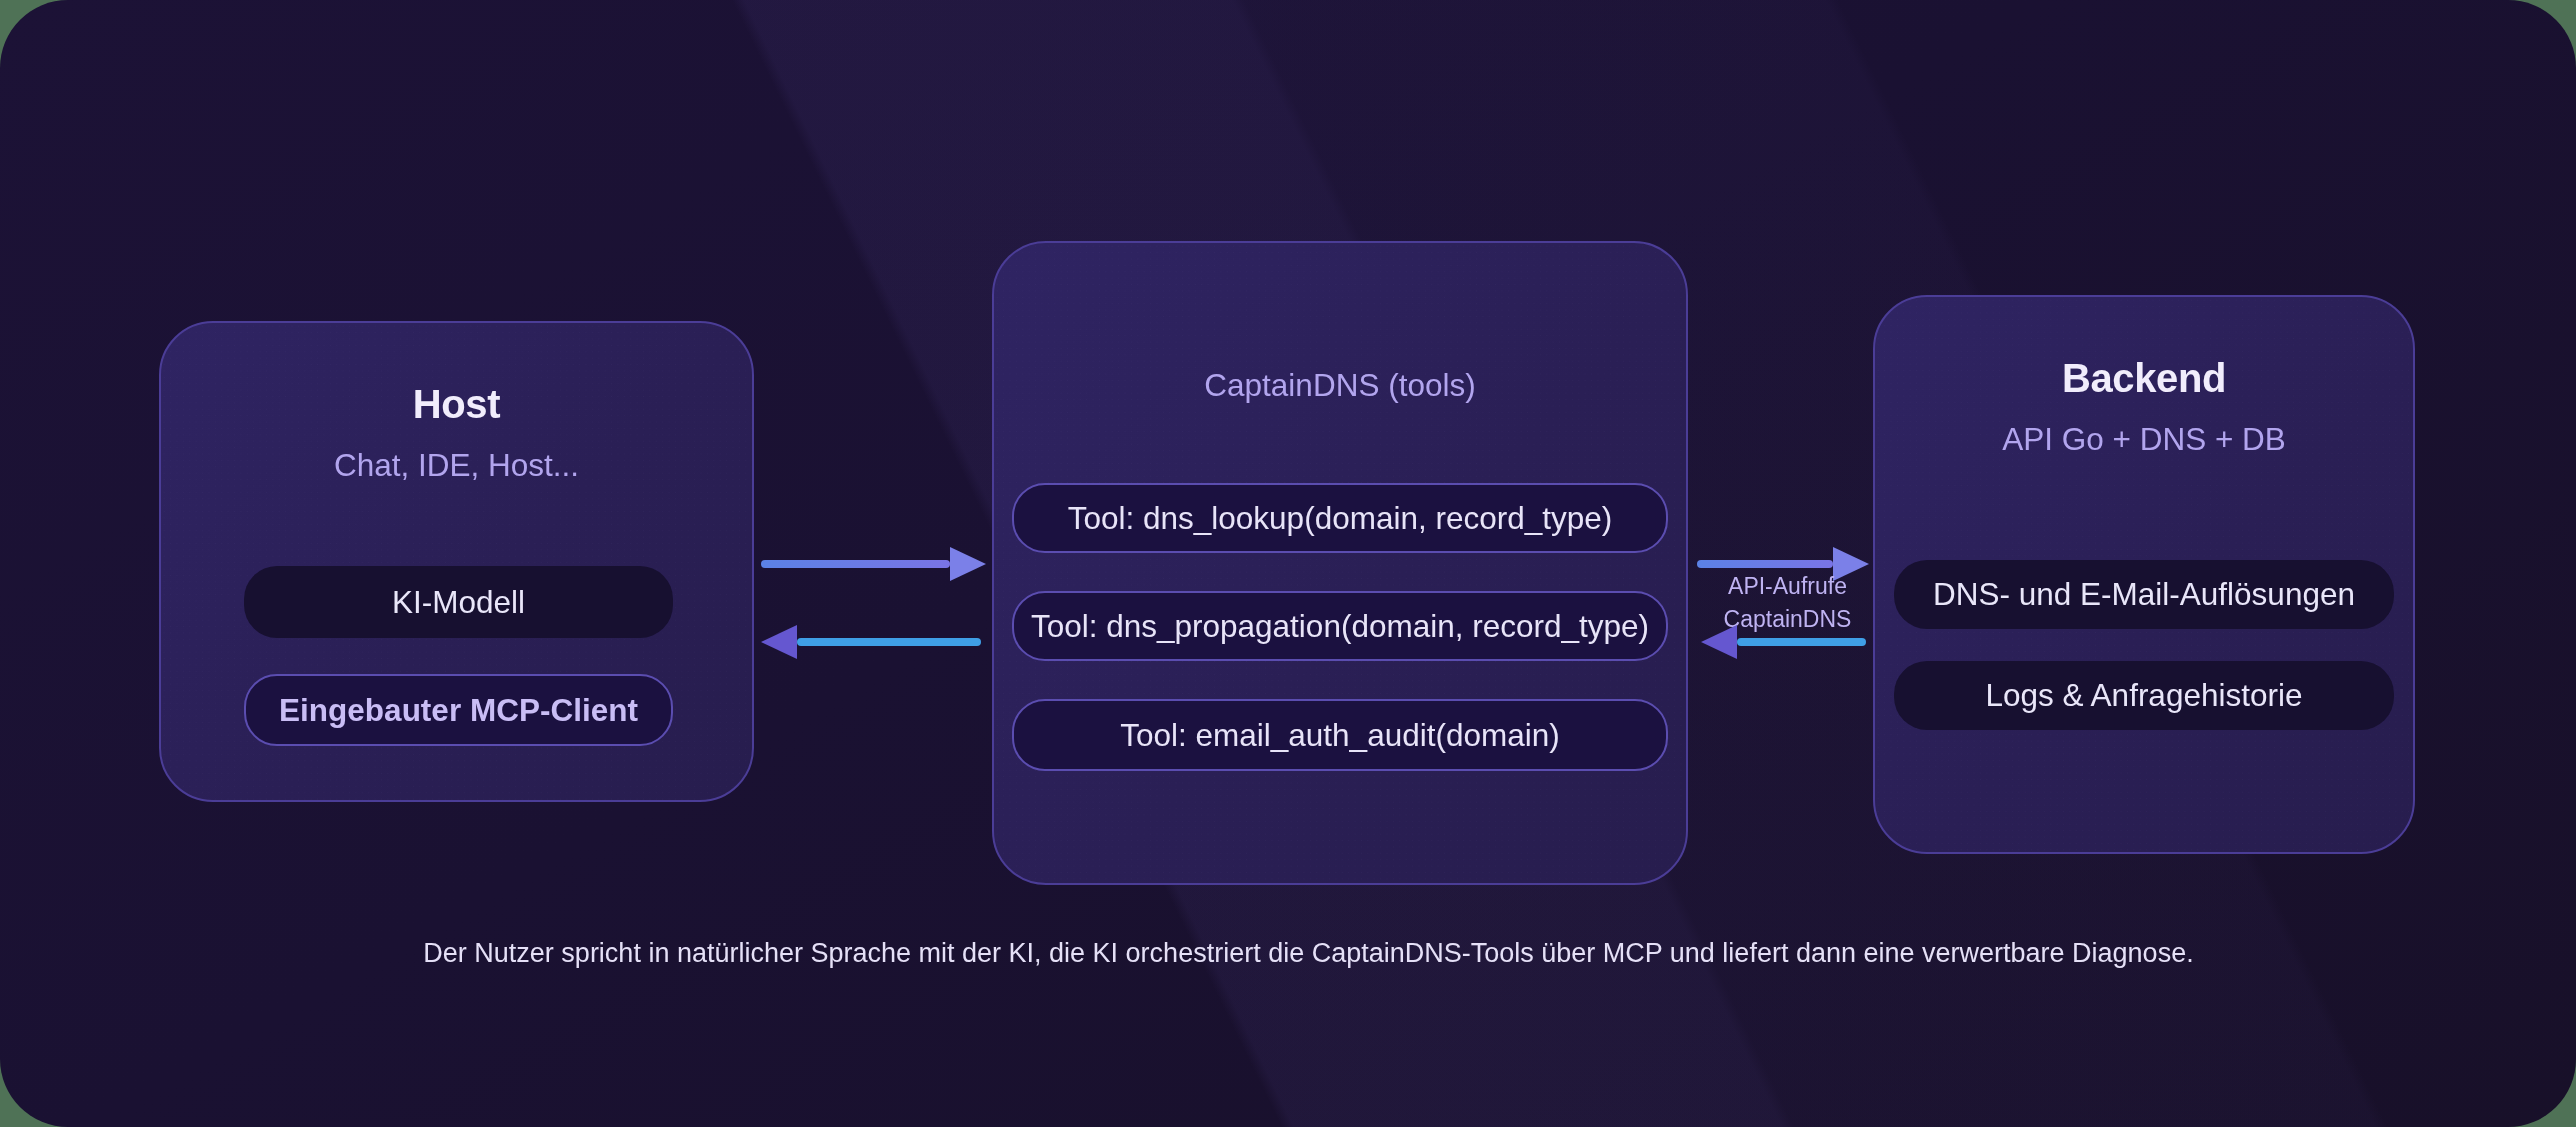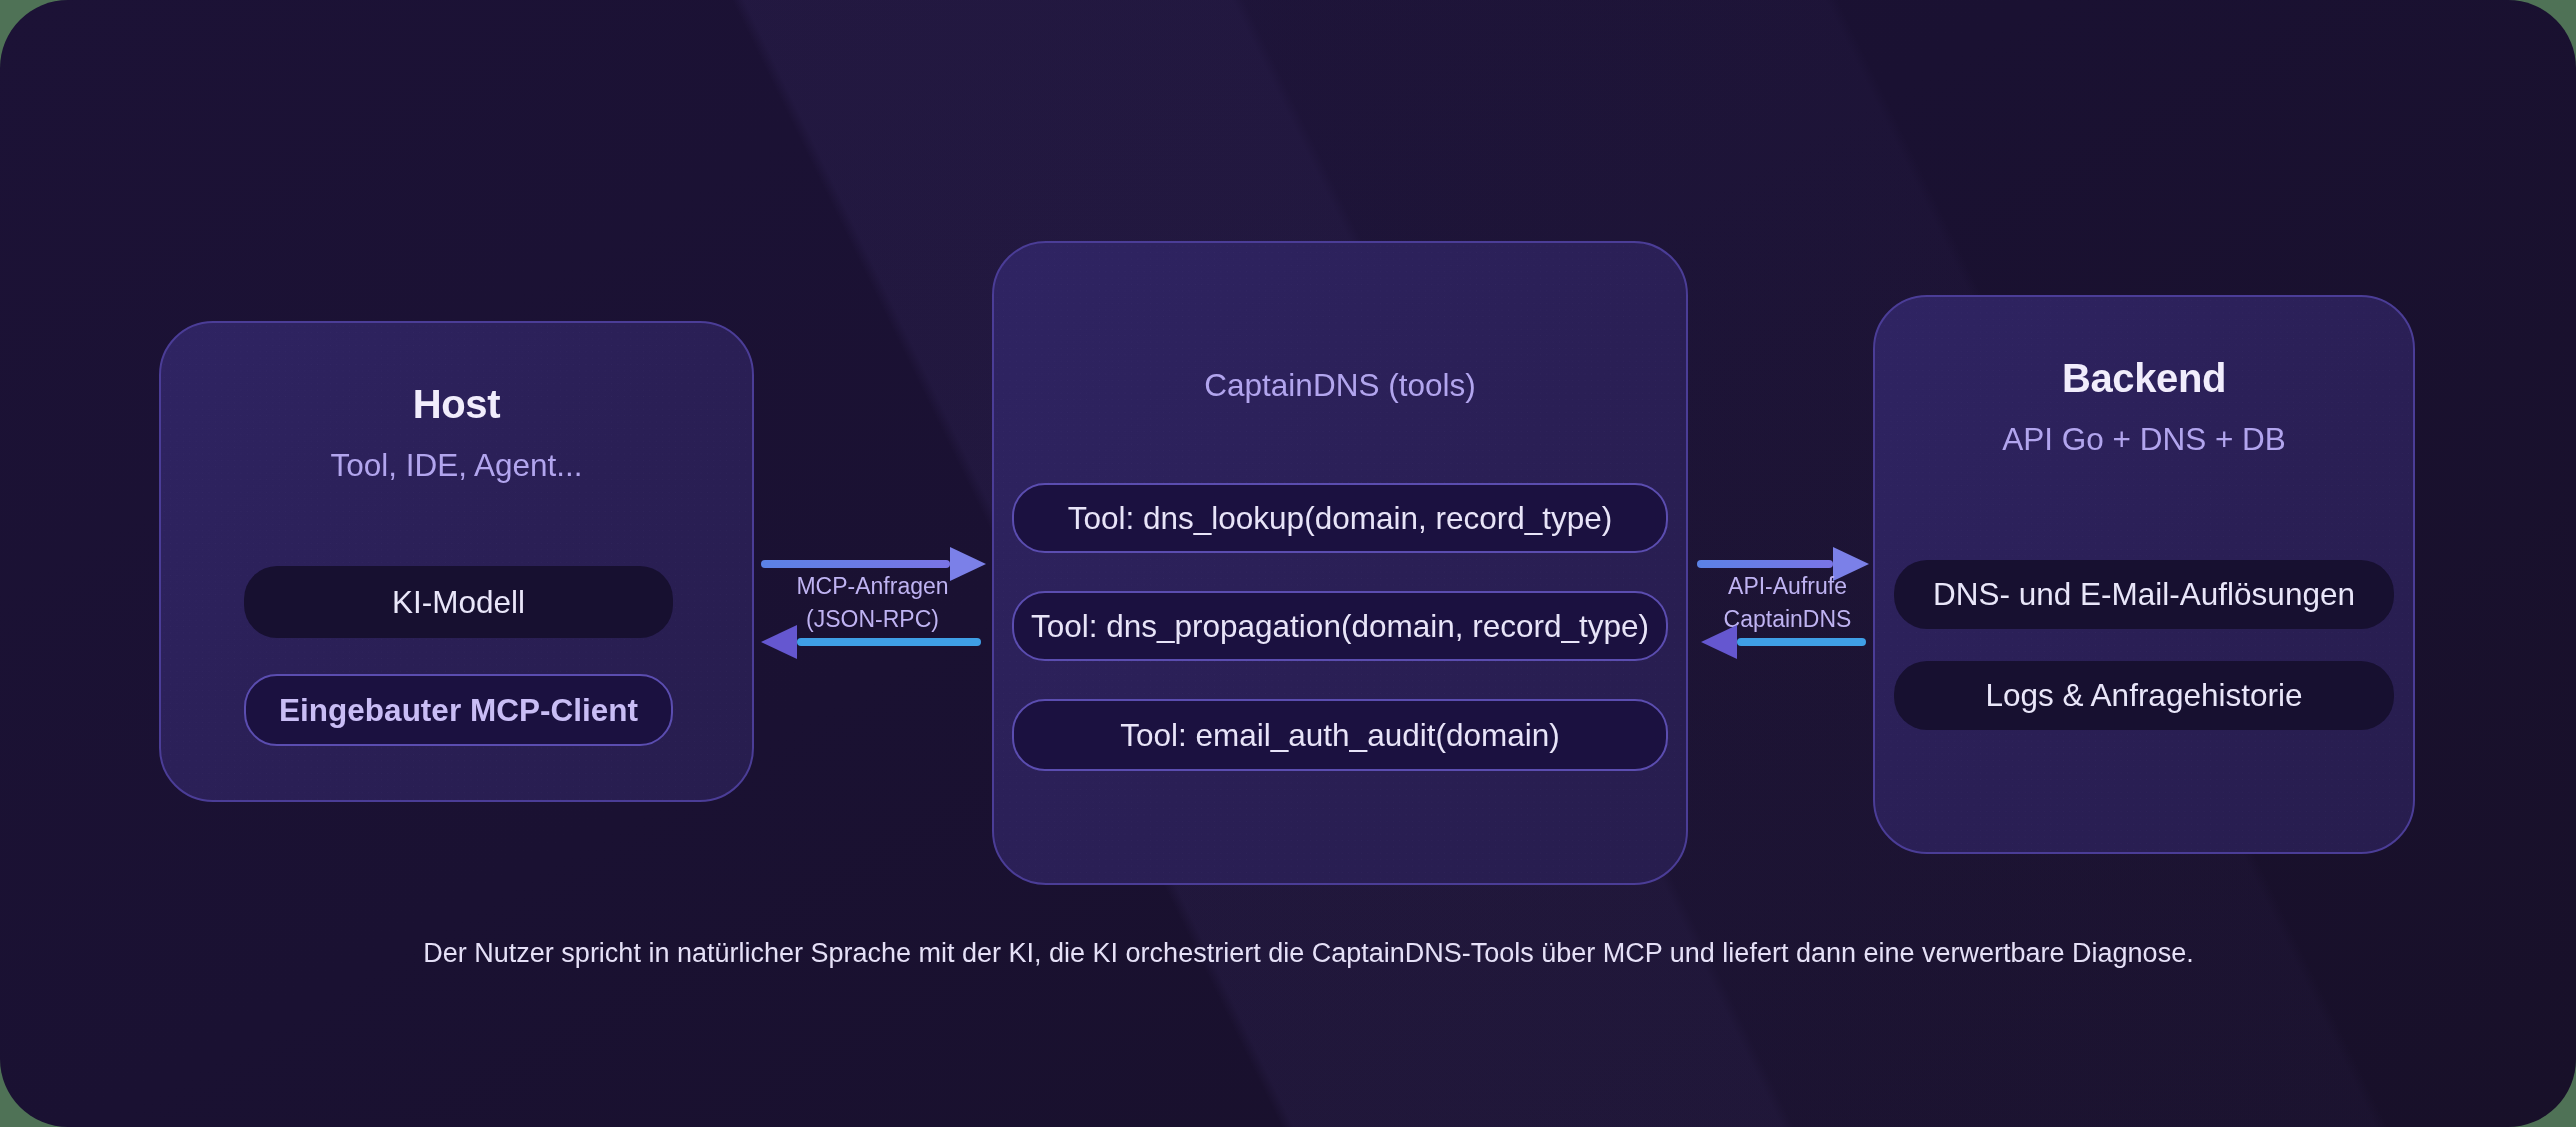--- a/index.html
+++ b/index.html
@@ -104,32 +104,28 @@
     padding-left: 41px;
   }
 </style>
 </head>
 <body>
 
 <div class="canvas">
 
   <div class="node" id="node-host">
     <div class="box-title">Host</div>
-    <div class="box-subtitle">Tool, IDE, Agent...</div>
+    <div class="box-subtitle">Chat, IDE, Host...</div>
     <div class="pill pill-dark pill-a">KI-Modell</div>
     <div class="pill pill-outlined pill-b">Eingebauter MCP-Client</div>
   </div>
 
   <div class="arrow arrow-right" id="conn1-top">
     <div class="shaft"></div>
     <div class="head"></div>
-  </div>
-  <div class="conn-label" id="conn1-label">
-    <div>MCP-Anfragen</div>
-    <div>(JSON-RPC)</div>
   </div>
   <div class="arrow arrow-left" id="conn1-bottom">
     <div class="head"></div>
     <div class="shaft"></div>
   </div>
 
   <div class="node" id="node-mcp">
     <div class="box-subtitle">CaptainDNS (tools)</div>
     <div class="pill pill-tool pill-a">Tool: dns_lookup(domain, record_type)</div>
     <div class="pill pill-tool pill-b">Tool: dns_propagation(domain, record_type)</div>

